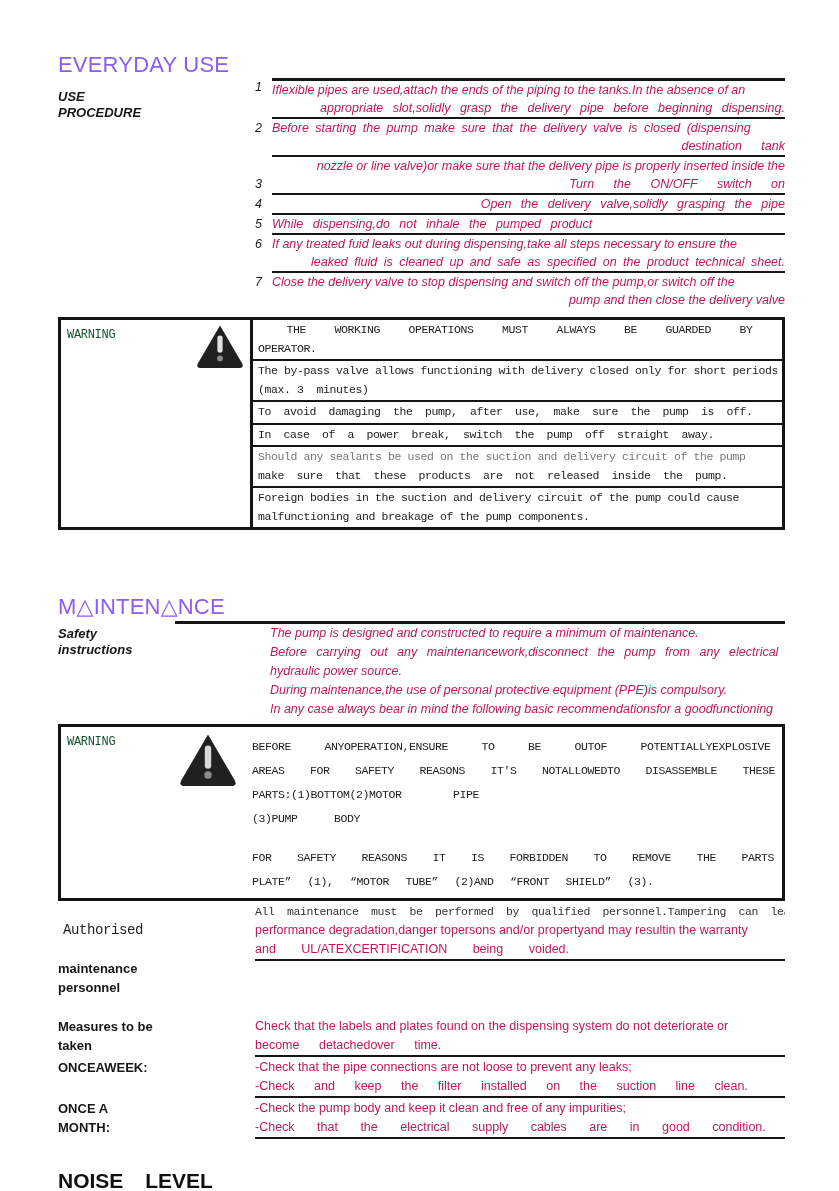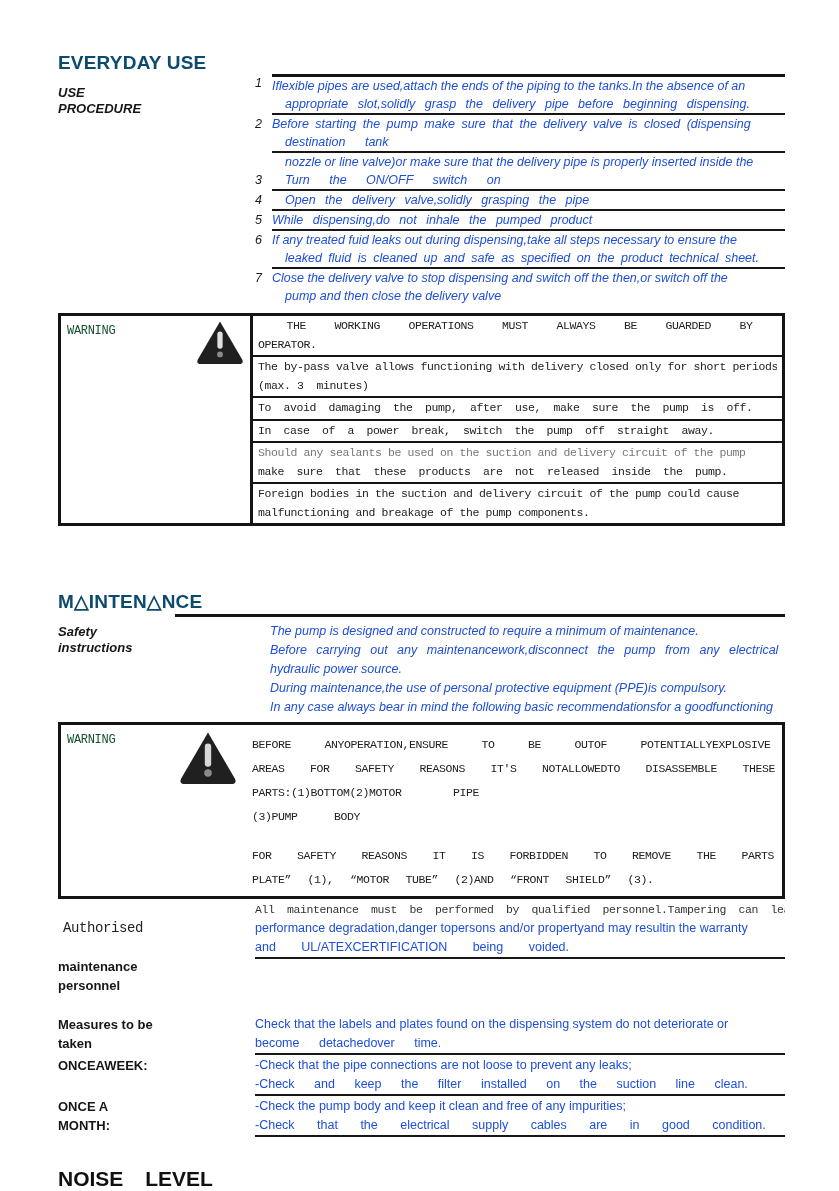--- a/index.html
+++ b/index.html
@@ -2,36 +2,36 @@
 <html><head>
 <meta charset="utf-8">
 <style>
   html,body{margin:0;padding:0;}
   body{
     width:839px;height:1191px;background:#ffffff;position:relative;overflow:hidden;
     font-family:"Liberation Sans",sans-serif;color:#1a1a1a;
   }
   .content{padding:52px 54px 0 58px;}
   
-  .h1{font-size:19px;font-weight:bold;color:#0c4a6e;letter-spacing:0.2px;}
+  .h1{font-size:22px;font-weight:normal;color:#8b5cf6;letter-spacing:0.2px;}
   .mrule{border-top:3px solid #141414;margin-left:117px;margin-top:1px;}
   .ntwrap{border-bottom:3px solid #6d28d9;margin-top:30px;padding-bottom:3px;}
   .nt{font-size:21px;font-weight:bold;word-spacing:16px;color:#101010;}
   
   .row2{display:flex;font-style:italic;}
   .lcol{width:197px;flex:none;font-weight:bold;font-size:13px;line-height:16px;white-space:pre-line;padding-top:11px;color:#161616;}
   .lcol2{width:197px;flex:none;font-weight:bold;font-size:13px;line-height:19px;white-space:pre-line;color:#161616;}
   .mcol{flex:1;min-width:0;}
   .pad15{padding-left:15px;}
   
-  .ln{font-size:12.5px;line-height:18px;white-space:pre;overflow:hidden;color:#1d4ed8;}
+  .ln{font-size:12.5px;line-height:18px;white-space:pre;overflow:hidden;color:#be185d;}
   .mln{line-height:18.5px;}
   .u{border-bottom:2px solid #161616;}
   .ot{border-top:3px solid #141414;}
-  .cont{padding-left:13px;}
+  .cont{padding-left:13px;text-align:right;}
   
   .ws-xs{word-spacing:3px;} .ws-s{word-spacing:6px;} .ws-m{word-spacing:10px;}
   .ws-l{word-spacing:16px;} .ws-w3{word-spacing:19px;} .ws-w1{word-spacing:22px;}
   .ws-w2{word-spacing:27px;} .ws-w4{word-spacing:30px;} .ws-x{word-spacing:45px;}
   
   .item{display:flex;}
   .num{width:17px;flex:none;font-size:12.5px;line-height:18px;}
   .itx{flex:1;min-width:0;}
   
   .mono{font-family:"Liberation Mono",monospace;font-size:11.5px;letter-spacing:-0.4px;color:#222;}
@@ -107,21 +107,21 @@
       <div class="item">
         <span class="num">6</span>
         <div class="itx">
           <div class="ln">If any treated fuid leaks out during dispensing,take all steps necessary to ensure the</div>
           <div class="ln cont u ws-xs">leaked fluid is cleaned up and safe as specified on the product technical sheet.</div>
         </div>
       </div>
       <div class="item">
         <span class="num">7</span>
         <div class="itx">
-          <div class="ln">Close the delivery valve to stop dispensing and switch off the then,or switch off the</div>
+          <div class="ln">Close the delivery valve to stop dispensing and switch off the pump,or switch off the</div>
           <div class="ln cont">pump and then close the delivery valve</div>
         </div>
       </div>
     </div>
   </div>
 
   <div class="wbox">
     <div class="wleft">
       <span class="wlab">WARNING</span>
       <span class="tri">
@@ -153,21 +153,21 @@
       </div>
       <div class="wrow">
         <div class="ln mono mln">Foreign bodies in the suction and delivery circuit of the pump could cause</div>
         <div class="ln mono mln">malfunctioning and breakage of the pump components.</div>
       </div>
     </div>
   </div>
 
   <div class="h1" style="margin-top:64px;">M△INTEN△NCE</div>
   <div class="mrule"></div>
-  <div class="row2" style="margin-top:5px;">
+  <div class="row2" style="">
     <div class="lcol" style="padding-top:2px;">Safety
 instructions</div>
     <div class="mcol pad15">
       <div class="ln" style="line-height:19px;">The pump is designed and constructed to require a minimum of maintenance.</div>
       <div class="ln ws-s" style="line-height:19px;">Before carrying out any maintenancework,disconnect the pump from any electrical and</div>
       <div class="ln" style="line-height:19px;">hydraulic power source.</div>
       <div class="ln" style="line-height:19px;">During maintenance,the use of personal protective equipment (PPE)is compulsory.</div>
       <div class="ln" style="line-height:19px;">In any case always bear in mind the following basic recommendationsfor a goodfunctioning</div>
     </div>
   </div>

